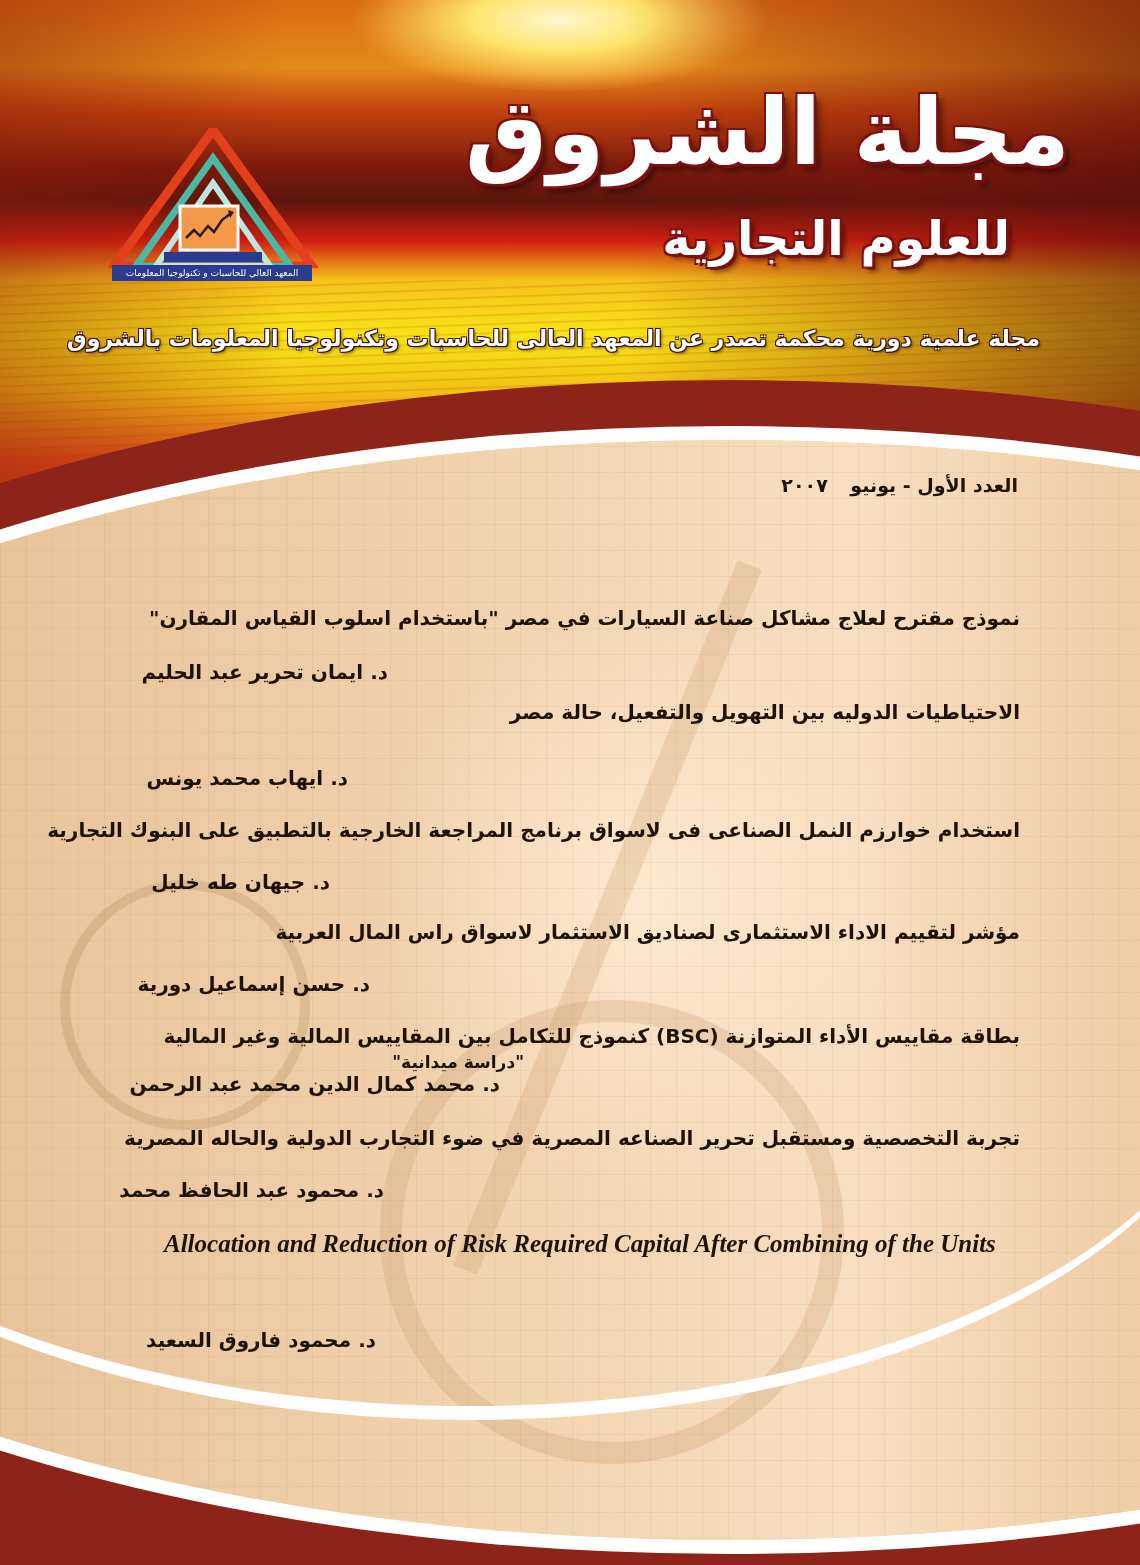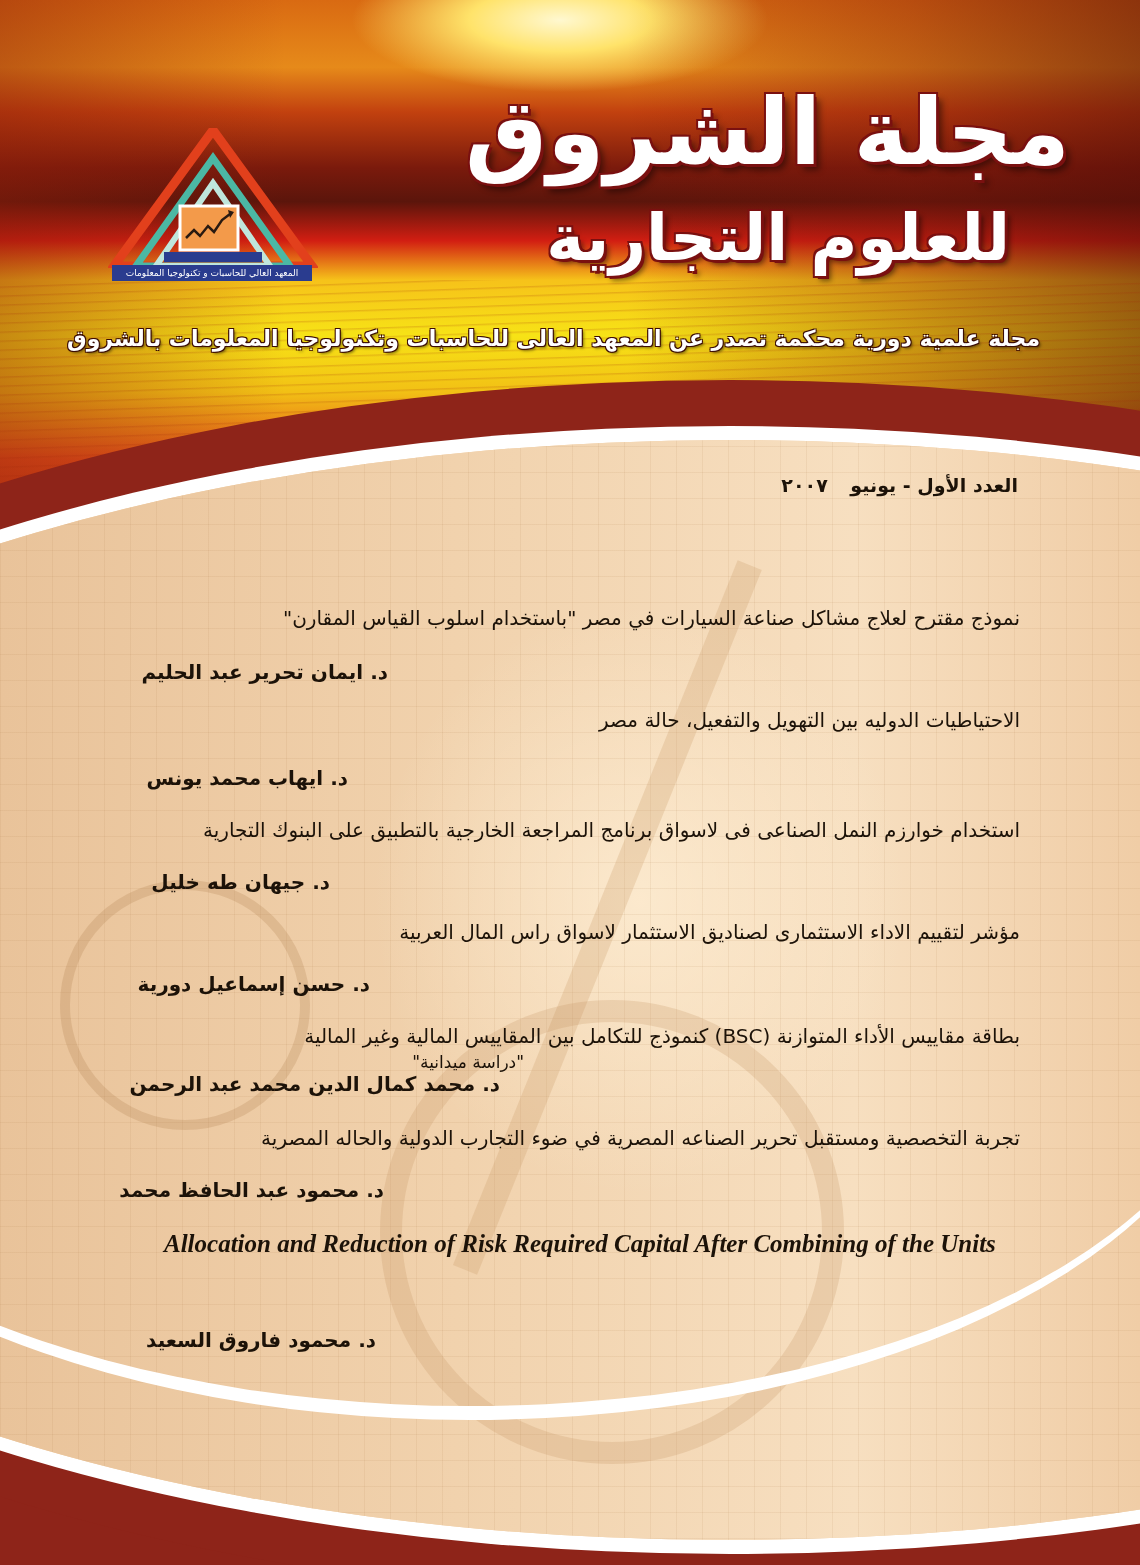--- a/index.html
+++ b/index.html
@@ -85,42 +85,42 @@
 
   
   .title-main {
     position:absolute; right:70px; top:78px; direction:rtl;
     font-family:"DejaVu Sans", sans-serif; font-weight:bold; font-size:92px; line-height:110px;
     color:#ffffff;
     text-shadow: 3px 3px 0 #7a1010, -2px -2px 0 #7a1010, 2px -2px 0 #7a1010, -2px 2px 0 #7a1010, 6px 6px 6px rgba(0,0,0,0.45);
   }
   .title-sub {
     position:absolute; right:130px; top:198px; direction:rtl;
-    font-weight:bold; font-size:64px; line-height:80px; color:#ffffff;
+    font-weight:bold; font-size:48px; line-height:80px; color:#ffffff;
     text-shadow: 3px 3px 0 #7a1010, -2px -2px 0 #7a1010, 2px -2px 0 #7a1010, -2px 2px 0 #7a1010, 5px 5px 5px rgba(0,0,0,0.45);
     margin-left: 14px;
   }
   .tagline {
     position:absolute; right:100px; top:326px; direction:rtl;
     font-weight:bold; font-size:22px; color:#ffffff; white-space:nowrap;
     text-shadow: 1px 1px 0 #3b0d05, -1px -1px 0 #3b0d05, 1px -1px 0 #3b0d05, -1px 1px 0 #3b0d05, 2px 2px 3px rgba(0,0,0,0.5);
   }
 
   
   .issue {
     position:absolute; right:122px; top:474px; direction:rtl;
     font-weight:bold; font-size:19px; color:#1c1208; white-space:nowrap;
   }
   .issue .year { margin-right:16px; }
 
   
   .toc { position:absolute; left:160px; top:600px; width:860px; }
   .art-title {
     position:absolute; right:0; direction:rtl; white-space:nowrap;
-    font-weight:normal; font-size:20px; color:#1c1208;
+    font-weight:bold; font-size:20px; color:#1c1208;
   }
   .art-author {
     position:absolute; direction:rtl; white-space:nowrap;
     font-weight:bold; font-size:20px; color:#1c1208;
   }
   .art-title-en {
     position:absolute; left:4px; direction:ltr;
     font-family:"Liberation Serif", serif; font-weight:bold; font-size:25px; line-height:48px; color:#1c1208;
     width:840px;
   }
@@ -165,21 +165,21 @@
 
   <div class="issue">
     <span>العدد الأول - يونيو</span>
     <span class="year">٢٠٠٧</span>
   </div>
 
   <div class="toc">
     <div class="art-title" style="top:6px;">نموذج مقترح لعلاج مشاكل صناعة السيارات في مصر "باستخدام اسلوب القياس المقارن"</div>
     <div class="art-author" style="top:60px; right:632px;">د. ايمان تحرير عبد الحليم</div>
 
-    <div class="art-title" style="top:108px;">الاحتياطيات الدوليه بين التهويل والتفعيل، حالة مصر</div>
+    <div class="art-title" style="top:100px;">الاحتياطيات الدوليه بين التهويل والتفعيل، حالة مصر</div>
     <div class="art-author" style="top:166px; right:672px;">د. ايهاب محمد يونس</div>
 
     <div class="art-title" style="top:218px;">استخدام خوارزم النمل الصناعى فى لاسواق برنامج المراجعة الخارجية بالتطبيق على البنوك التجارية</div>
     <div class="art-author" style="top:270px; right:690px;">د. جيهان طه خليل</div>
 
     <div class="art-title" style="top:320px;">مؤشر لتقييم الاداء الاستثمارى لصناديق الاستثمار لاسواق راس المال العربية</div>
     <div class="art-author" style="top:372px; right:650px;">د. حسن إسماعيل دورية</div>
 
     <div class="art-title" style="top:424px;">بطاقة مقاييس الأداء المتوازنة (BSC) كنموذج للتكامل بين المقاييس المالية وغير المالية</div>
     <div class="art-title" style="top:452px; right:496px; font-size:17px;">"دراسة ميدانية"</div>

